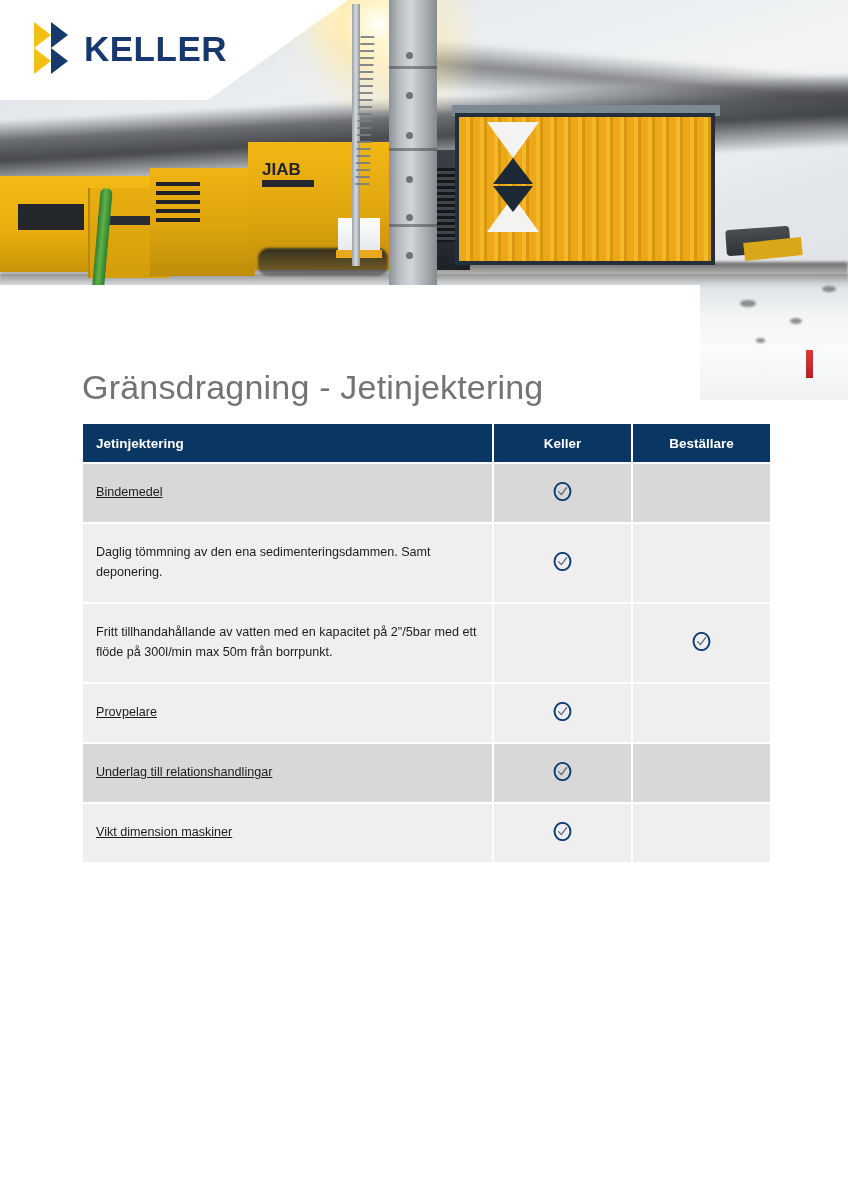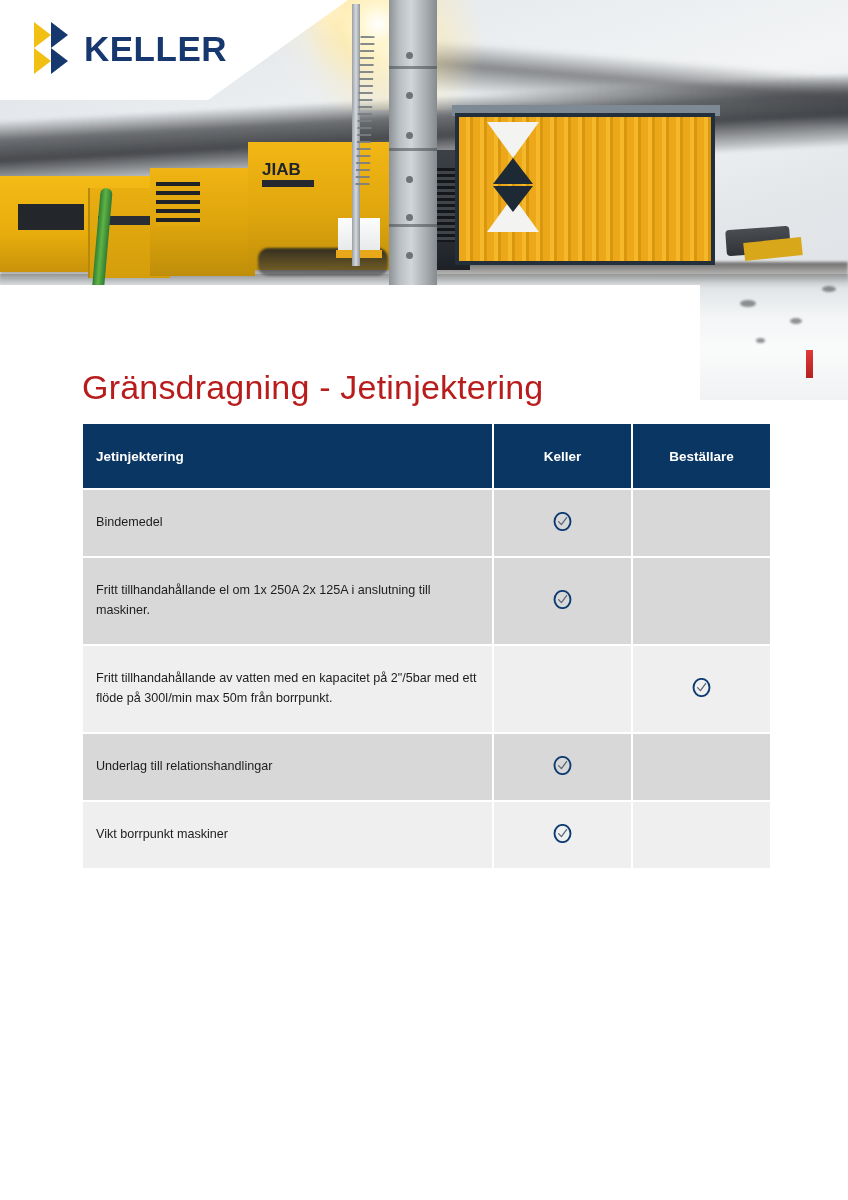--- a/index.html
+++ b/index.html
@@ -325,40 +325,40 @@
     width: 848px;
   }
 
   .page-title {
     position: absolute;
     left: 82px;
     top: -55px;
     font-family: "Liberation Sans", sans-serif;
     font-weight: 300;
     font-size: 34px;
-    color: #b91c1c;
+    color: #737373;
     letter-spacing: 0.2px;
     white-space: nowrap;
   }
 
   
   .tbl-wrap {
     position: absolute;
     left: 81px;
     top: 22px;
     width: 687px;
   }
   table.grid {
     width: 687px;
     border-collapse: separate;
     border-spacing: 2px 2px;
     table-layout: fixed;
   }
   table.grid th, table.grid td {
-    padding: 13px;
+    padding: 0;
     vertical-align: middle;
   }
   .col-task  { width: 409px; }
   .col-kel   { width: 137px; }
   .col-best  { width: 137px; }
 
   thead th {
     background: #0a3663;
     color: #ffffff;
     font-size: 13.5px;
@@ -379,21 +379,21 @@
     color: #1d1d1d;
     font-size: 12.6px;
     line-height: 1.55;
     padding: 9px 14px 9px 13px !important;
     font-family: "Liberation Sans", sans-serif;
     text-align: left;
   }
   td.c-mark {
     text-align: center;
   }
-  tr.h1 td { height: 40px; }
+  tr.h1 td { height: 40px; text-decoration: underline; }
   tr.h2 td { height: 60px; }
 
   .check {
     display: inline-block;
     width: 19px;
     height: 19px;
     line-height: 0;
   }
   .check svg { display: block; }
   .mark-empty { display: inline-block; width: 19px; height: 19px; }
@@ -498,46 +498,54 @@
         </thead>
         <tbody id="tbody">
             <tr class="r-dark h1">
               <td class="c-task">Bindemedel</td>
               <td class="c-mark"><span class="check"><svg width="19" height="19" viewBox="0 0 19 19">
                     <ellipse cx="9.5" cy="9.5" rx="8" ry="8.6" fill="none" stroke="#0d3b72" stroke-width="1.9"></ellipse>
                     <path d="M5.6 9.6 L8.4 12.6 L13.6 5.6" fill="none" stroke="#5a6676" stroke-width="1.25" stroke-linecap="round" stroke-linejoin="round"></path>
                   </svg></span></td>
               <td class="c-mark"><span class="mark-empty"></span></td>
             </tr>
-            <tr class="r-dark h2">
-              <td class="c-task">Fritt tillhandahållande el om 1x 250A 2x 125A i anslutning till maskiner.</td>
+            <tr class="r-light h2">
+              <td class="c-task">Daglig tömmning av den ena sedimenteringsdammen. Samt deponering.</td>
               <td class="c-mark"><span class="check"><svg width="19" height="19" viewBox="0 0 19 19">
                     <ellipse cx="9.5" cy="9.5" rx="8" ry="8.6" fill="none" stroke="#0d3b72" stroke-width="1.9"></ellipse>
                     <path d="M5.6 9.6 L8.4 12.6 L13.6 5.6" fill="none" stroke="#5a6676" stroke-width="1.25" stroke-linecap="round" stroke-linejoin="round"></path>
                   </svg></span></td>
               <td class="c-mark"><span class="mark-empty"></span></td>
             </tr>
             <tr class="r-light h2">
               <td class="c-task">Fritt tillhandahållande av vatten med en kapacitet på 2"/5bar med ett flöde på 300l/min max 50m från borrpunkt.</td>
               <td class="c-mark"><span class="mark-empty"></span></td>
               <td class="c-mark"><span class="check"><svg width="19" height="19" viewBox="0 0 19 19">
                     <ellipse cx="9.5" cy="9.5" rx="8" ry="8.6" fill="none" stroke="#0d3b72" stroke-width="1.9"></ellipse>
                     <path d="M5.6 9.6 L8.4 12.6 L13.6 5.6" fill="none" stroke="#5a6676" stroke-width="1.25" stroke-linecap="round" stroke-linejoin="round"></path>
                   </svg></span></td>
             </tr>
+            <tr class="r-light h1">
+              <td class="c-task">Provpelare</td>
+              <td class="c-mark"><span class="check"><svg width="19" height="19" viewBox="0 0 19 19">
+                    <ellipse cx="9.5" cy="9.5" rx="8" ry="8.6" fill="none" stroke="#0d3b72" stroke-width="1.9"></ellipse>
+                    <path d="M5.6 9.6 L8.4 12.6 L13.6 5.6" fill="none" stroke="#5a6676" stroke-width="1.25" stroke-linecap="round" stroke-linejoin="round"></path>
+                  </svg></span></td>
+              <td class="c-mark"><span class="mark-empty"></span></td>
+            </tr>
             <tr class="r-dark h1">
               <td class="c-task">Underlag till relationshandlingar</td>
               <td class="c-mark"><span class="check"><svg width="19" height="19" viewBox="0 0 19 19">
                     <ellipse cx="9.5" cy="9.5" rx="8" ry="8.6" fill="none" stroke="#0d3b72" stroke-width="1.9"></ellipse>
                     <path d="M5.6 9.6 L8.4 12.6 L13.6 5.6" fill="none" stroke="#5a6676" stroke-width="1.25" stroke-linecap="round" stroke-linejoin="round"></path>
                   </svg></span></td>
               <td class="c-mark"><span class="mark-empty"></span></td>
             </tr>
             <tr class="r-light h1">
-              <td class="c-task">Vikt borrpunkt maskiner</td>
+              <td class="c-task">Vikt dimension maskiner</td>
               <td class="c-mark"><span class="check"><svg width="19" height="19" viewBox="0 0 19 19">
                     <ellipse cx="9.5" cy="9.5" rx="8" ry="8.6" fill="none" stroke="#0d3b72" stroke-width="1.9"></ellipse>
                     <path d="M5.6 9.6 L8.4 12.6 L13.6 5.6" fill="none" stroke="#5a6676" stroke-width="1.25" stroke-linecap="round" stroke-linejoin="round"></path>
                   </svg></span></td>
               <td class="c-mark"><span class="mark-empty"></span></td>
             </tr>
           </tbody>
       </table>
     </div>
 

